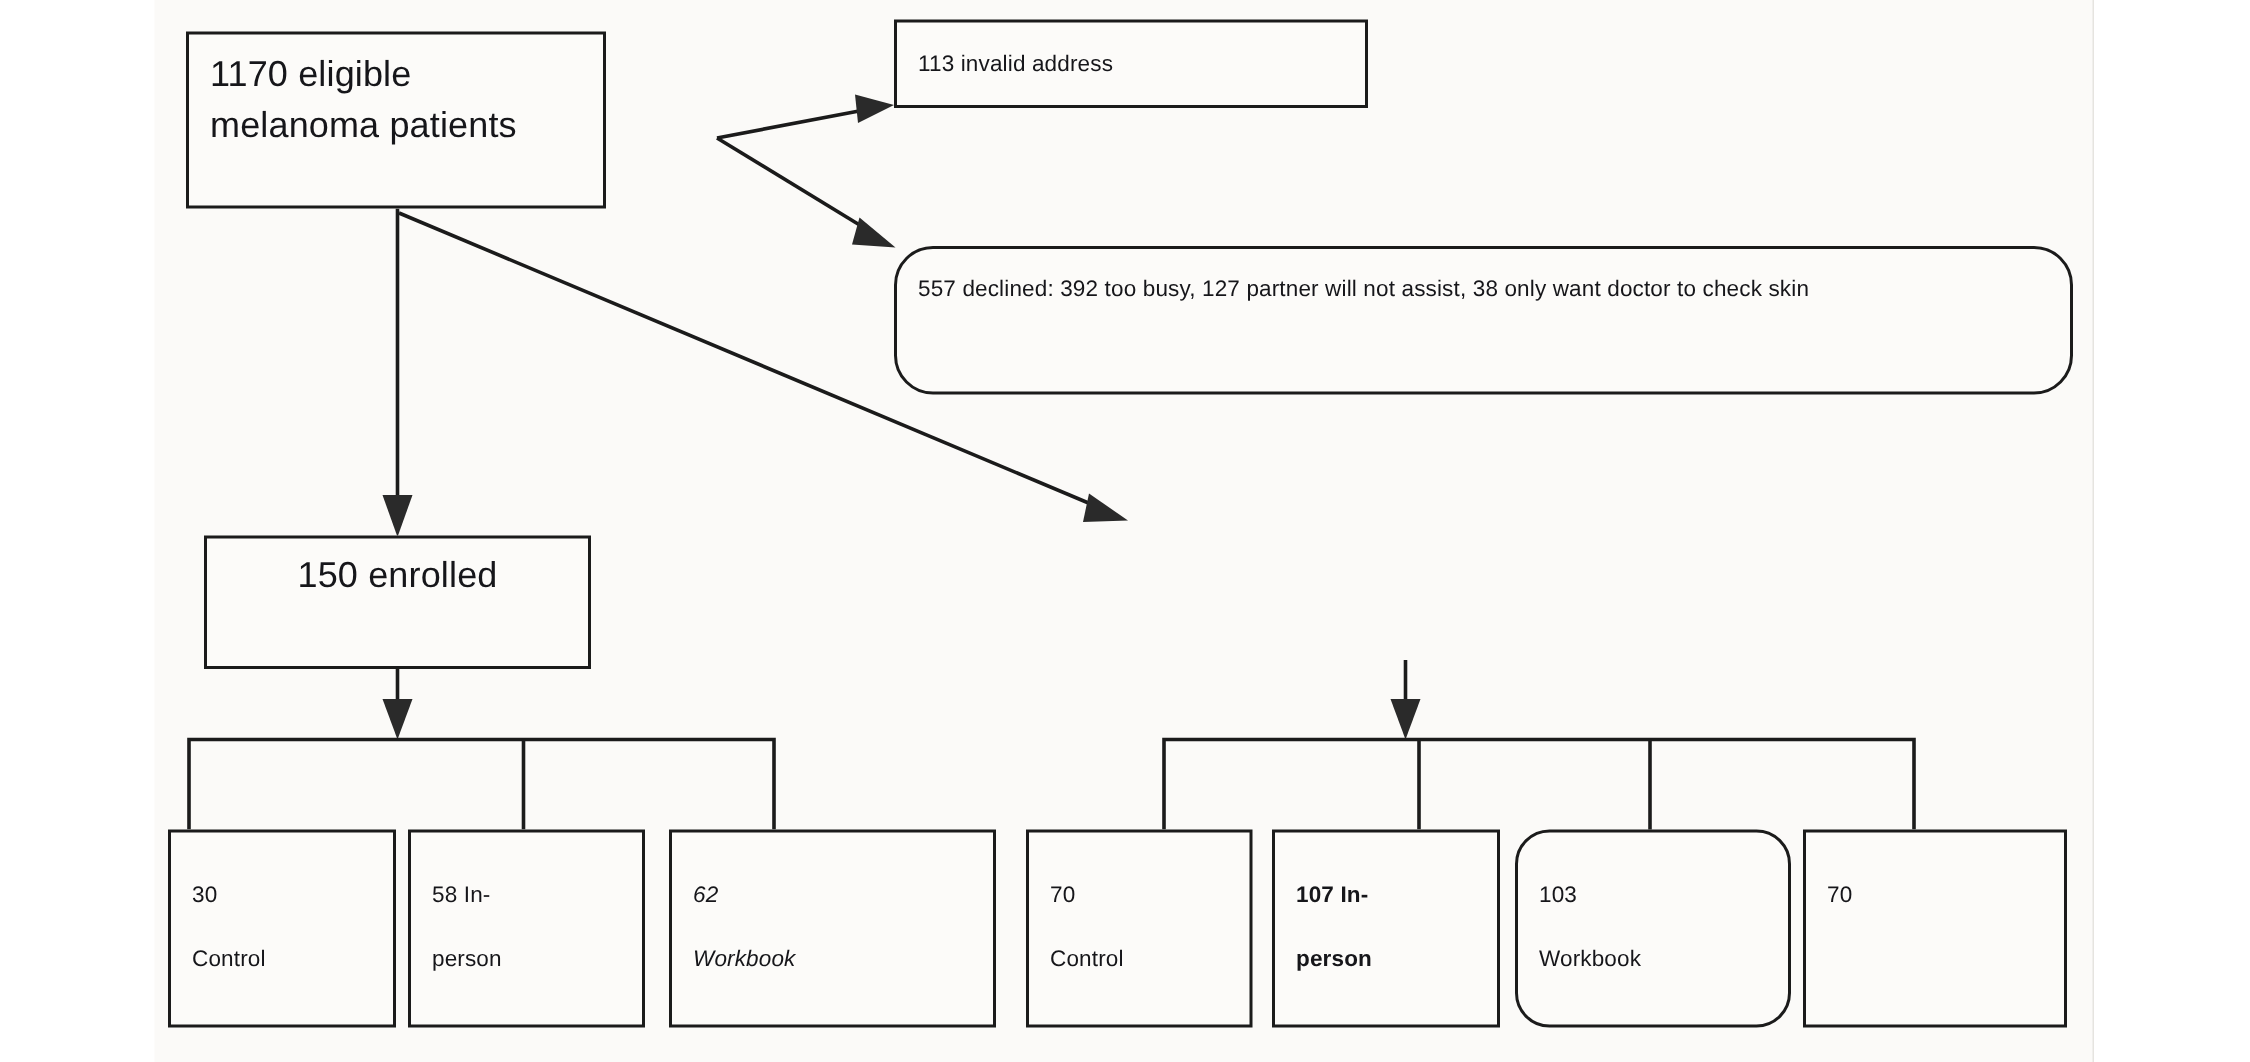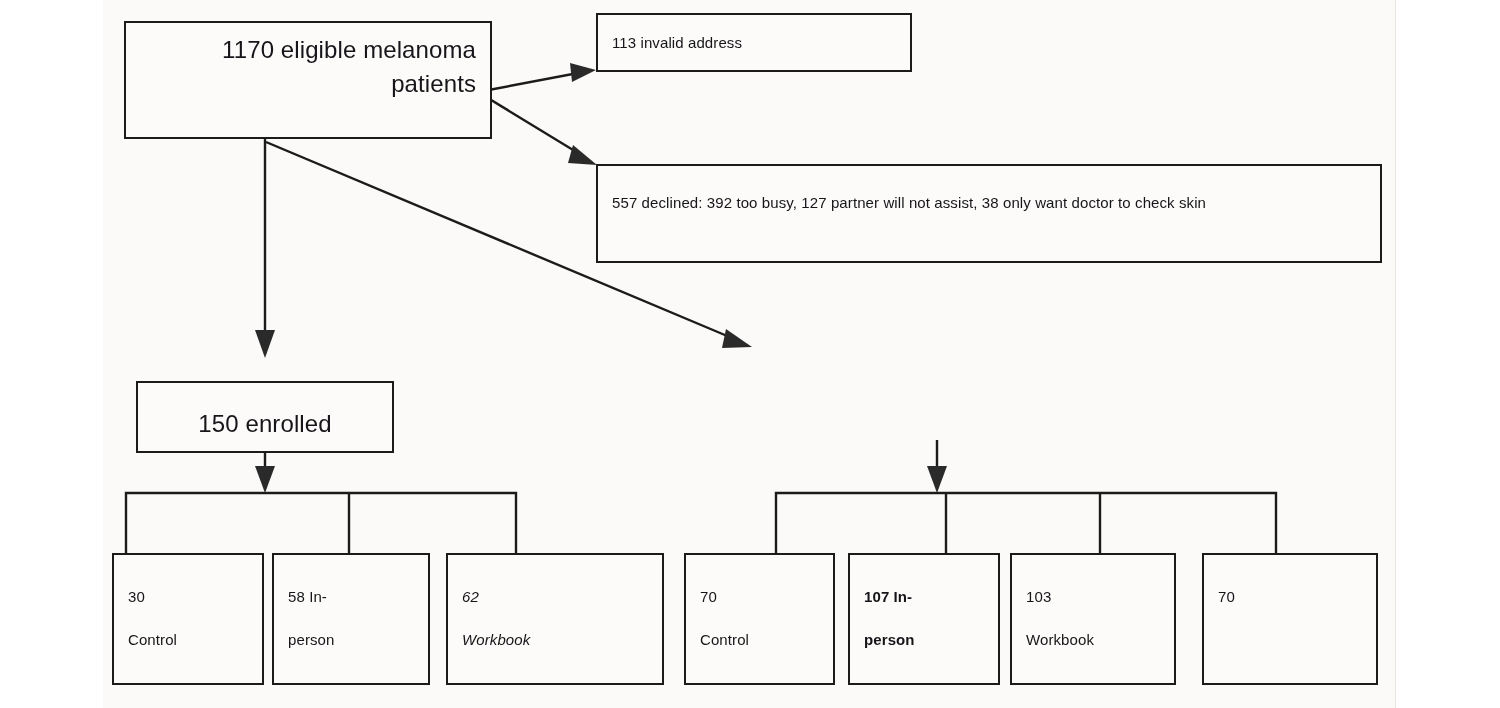--- a/index.html
+++ b/index.html
@@ -107,27 +107,27 @@
       <line x1="349" y1="493" x2="349" y2="553"></line>
     </g>
 
     <g>
       <polyline points="776,553 776,493 1276,493 1276,553"></polyline>
       <line x1="946" y1="493" x2="946" y2="553"></line>
       <line x1="1100" y1="493" x2="1100" y2="553"></line>
     </g>
   </svg>
 
-  <div class="node big" style="left:124px; top:21px; width:368px; height:118px;text-align:right;">1170 eligible melanoma patients</div>
+  <div class="node big" style="left:124px; top:21px; width:280px; height:118px;">1170 eligible melanoma patients</div>
 
   <div class="node" style="left:596px; top:13px; width:316px; height:59px; display:flex; align-items:center;">113 invalid address</div>
 
-  <div class="node" style="left:596px; top:164px; width:786px; height:99px; padding-top:26px;">557 declined: 392 too busy, 127 partner will not assist, 38 only want doctor to check skin</div>
+  <div class="node" style="left:596px; top:164px; width:786px; height:99px; padding-top:16px;border-radius:26px;">557 declined: 392 too busy, 127 partner will not assist, 38 only want doctor to check skin</div>
 
-  <div class="node big center" style="left:136px; top:357px; width:258px; height:72px; padding-top:24px;margin-top:24px;">150 enrolled</div>
+  <div class="node big center" style="left:136px; top:357px; width:258px; height:89px; padding-top:8px;">150 enrolled</div>
 
 
   <div class="node" style="left:112px; top:553px; width:152px; height:132px;">
     <span>30</span><br>
     <span class="line2">Control</span>
   </div>
 
   <div class="node" style="left:272px; top:553px; width:158px; height:132px;">
     <span>58    In-</span><br>
     <span class="line2">person</span>
@@ -141,21 +141,21 @@
   <div class="node" style="left:684px; top:553px; width:151px; height:132px;">
     <span>70</span><br>
     <span class="line2">Control</span>
   </div>
 
   <div class="node" style="left:848px; top:553px; width:152px; height:132px;font-weight:bold;">
     <span>107  In-</span><br>
     <span class="line2">person</span>
   </div>
 
-  <div class="node" style="left:1010px; top:553px; width:166px; height:132px;">
+  <div class="node" style="left:1010px; top:553px; width:184px; height:132px;border-radius:23px;">
     <span>103</span><br>
     <span class="line2">Workbook</span>
   </div>
 
   <div class="node" style="left:1202px; top:553px; width:176px; height:132px;">
     <span>70</span><br>
     
   </div>
 
 </div>

